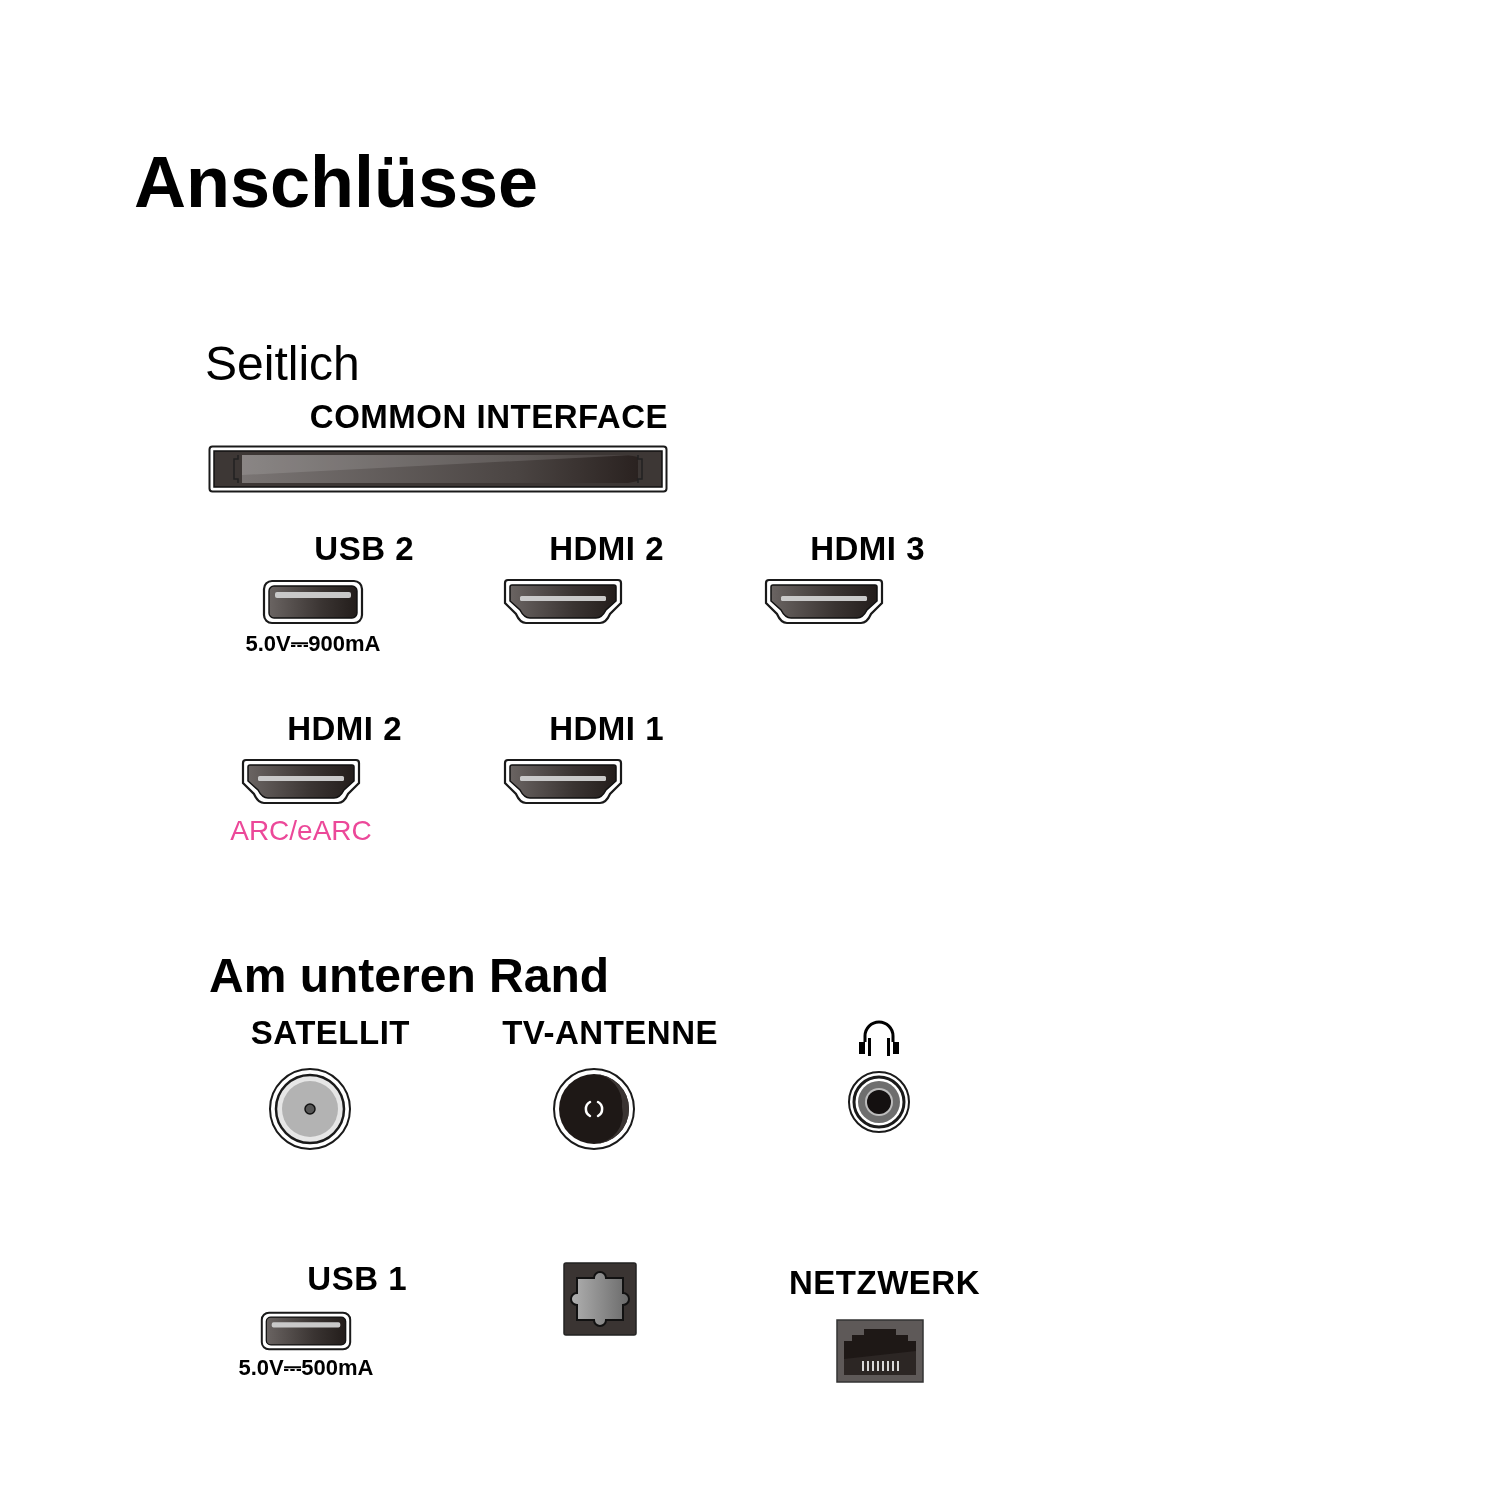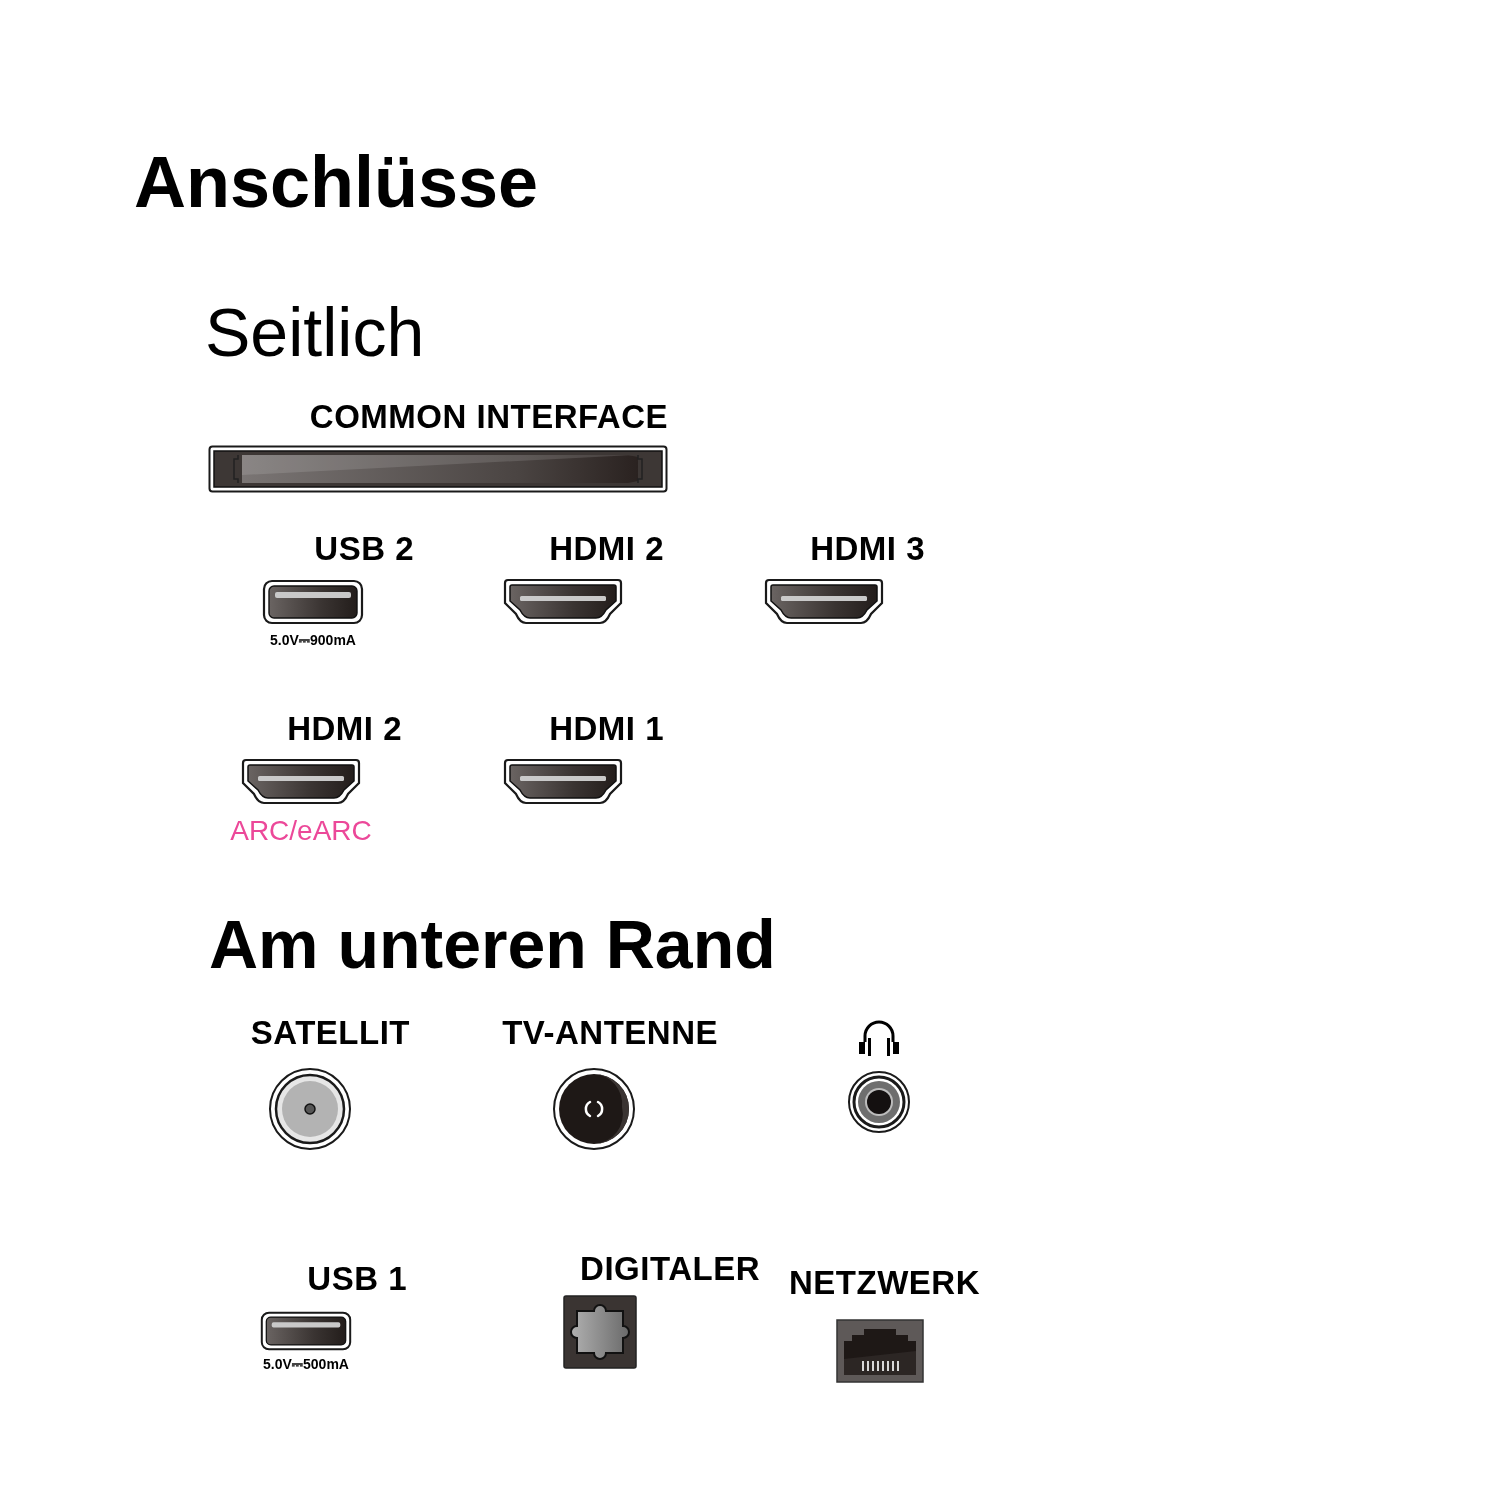--- a/index.html
+++ b/index.html
@@ -1,21 +1,21 @@
 <!DOCTYPE html>
 <html><head>
 <meta charset="utf-8">
 <style>
   html, body { margin:0; padding:0; background:#ffffff; }
   body { width:1500px; height:1500px; position:relative; overflow:hidden; font-family:"Liberation Sans", "DejaVu Sans", sans-serif; color:#000; }
   .abs { position:absolute; }
   .title { left:110px; top:146px; font-size:72px; font-weight:bold; letter-spacing:0px; line-height:1;margin-left:24px; }
-  .section { font-size:68px; font-weight:normal; line-height:1; }
+  .section { font-size:48px; font-weight:normal; line-height:1;margin-top:42px; }
   .lbl { font-size:33px; font-weight:bold; text-align:right; line-height:1; white-space:nowrap; letter-spacing:0.5px; }
-  .sub { font-size:14px; font-weight:bold; text-align:center; white-space:nowrap; line-height:1; }
+  .sub { font-size:22px; font-weight:bold; text-align:center; white-space:nowrap; line-height:1; }
   .sub2 { font-size:28px; font-weight:normal; text-align:center; white-space:nowrap; line-height:1; color:#ec4899; }
   svg { display:block; }
 </style>
 </head>
 <body>
 
 <svg width="0" height="0" style="position:absolute">
   <defs>
     <linearGradient id="gDark" x1="0" y1="0" x2="1" y2="0">
       <stop offset="0" stop-color="#6a6462"></stop>
@@ -161,21 +161,20 @@
   <div class="lbl">USB 1</div>
   <div style="margin:16px auto 0; width:92px;">
     <svg width="92" height="40" viewBox="0 0 102 46" preserveAspectRatio="none">
         <use href="#usb"></use>
       </svg>
   </div>
   <div class="sub" style="margin-top:6px;">5.0V⎓500mA</div>
 </div>
 
 <div class="abs" style="left:440px; top:1252px; width:320px;">
-  <div class="lbl">DIGITALER</div>
   <div style="margin:10px auto 0; width:74px;">
     <svg width="74" height="74" viewBox="0 0 74 74">
       <rect x="1" y="1" width="72" height="72" rx="2" fill="#3a3432" stroke="#222" stroke-width="1.5"></rect>
       <path d="M14,16 H31 A6,6 0 0 1 43,16 H60 V31 A6,6 0 0 1 60,43 V58 H43 A6,6 0 0 1 31,58 H14 V43 A6,6 0 0 1 14,31 Z" fill="url(#gOpt)" stroke="#111" stroke-width="2"></path>
     </svg>
   </div>
 </div>
 
 <div class="abs" style="left:780px; top:1266px; width:200px;">
   <div class="lbl">NETZWERK</div>

